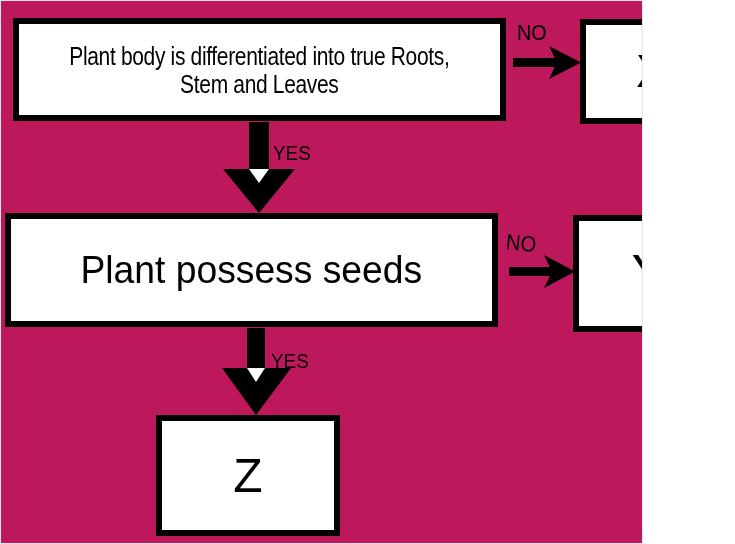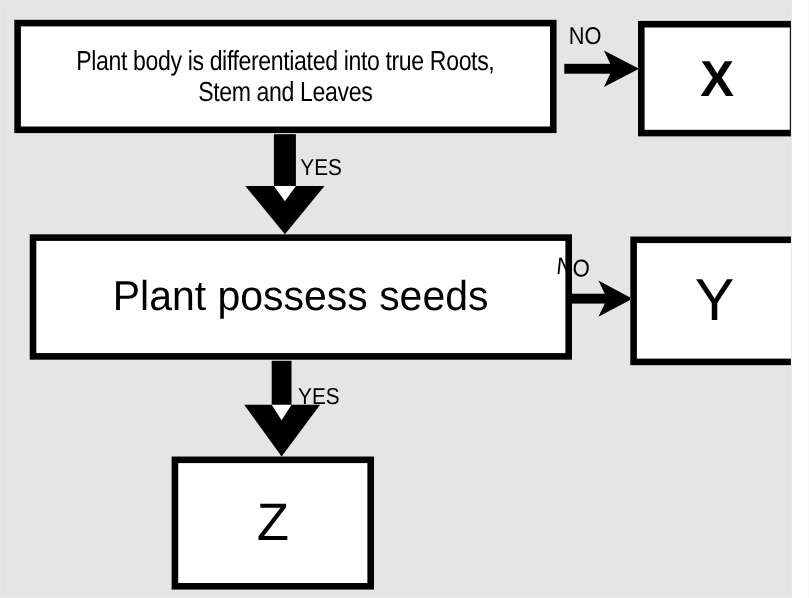--- a/index.html
+++ b/index.html
@@ -2,23 +2,23 @@
 <html><head>
 <meta charset="utf-8">
 <style>
   html, body {
     margin: 0;
     padding: 0;
     background: #ffffff;
   }
   #canvas {
     position: relative;
-    width: 720px;
+    width: 643px;
     height: 544px;
-    background: #e5e5e5;
+    background: #be185d;
     overflow: hidden;
     font-family: "Liberation Sans", sans-serif;
     box-sizing: border-box;
     border: 1px solid #e8e8e8;
   }
 
   
   .node {
     position: absolute;
     box-sizing: border-box;
@@ -38,21 +38,21 @@
   }
   #box-roots .node-text {
     font-size: 25px;
     letter-spacing: -0.4px;
     transform: scaleX(0.84);
     white-space: nowrap;
     font-weight: 400;
   }
 
   #box-seeds {
-    left: 26px;  top: 212px;
+    left: 4px;  top: 212px;
     width: 493px; height: 114px;
   }
   #box-seeds .node-text {
     font-size: 38px;
     letter-spacing: 0px;
     transform: scaleX(0.98);
     white-space: nowrap;
     font-weight: 400;
   }
 

